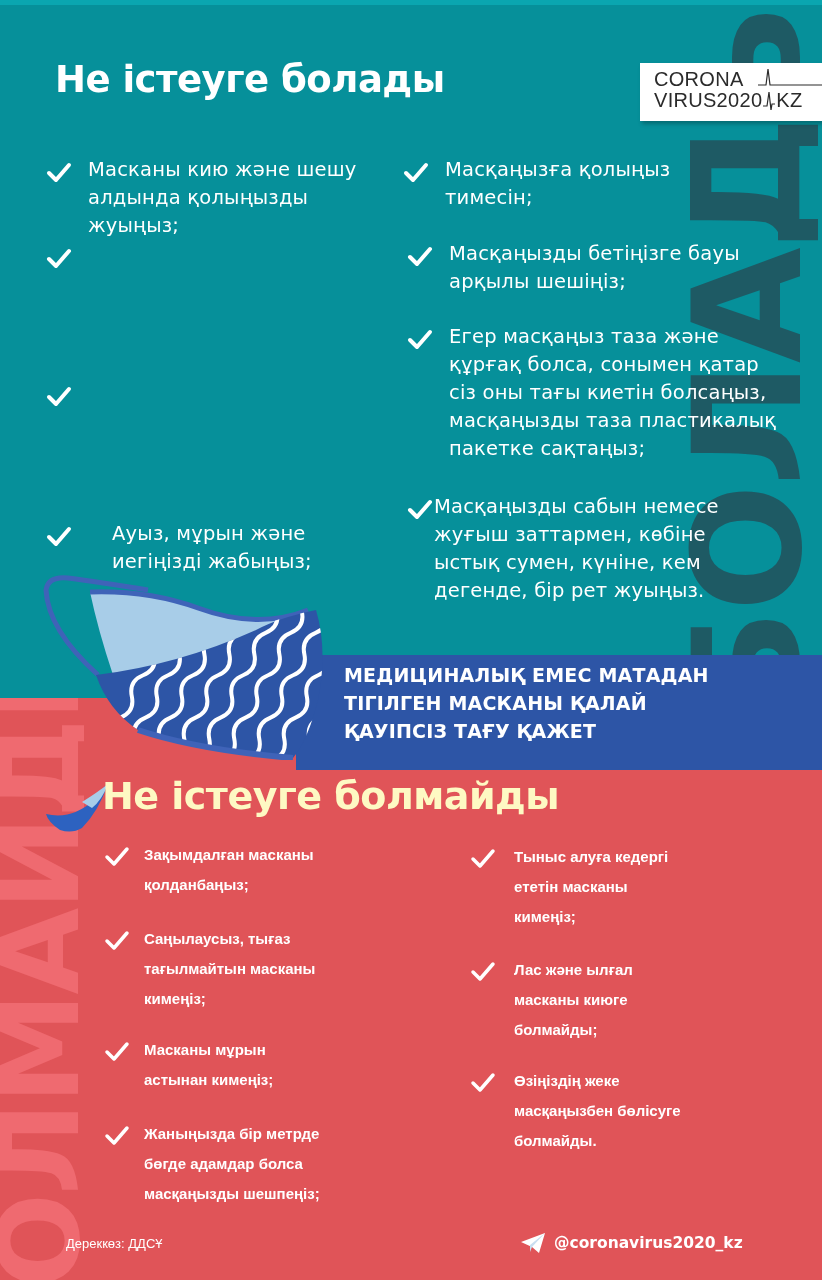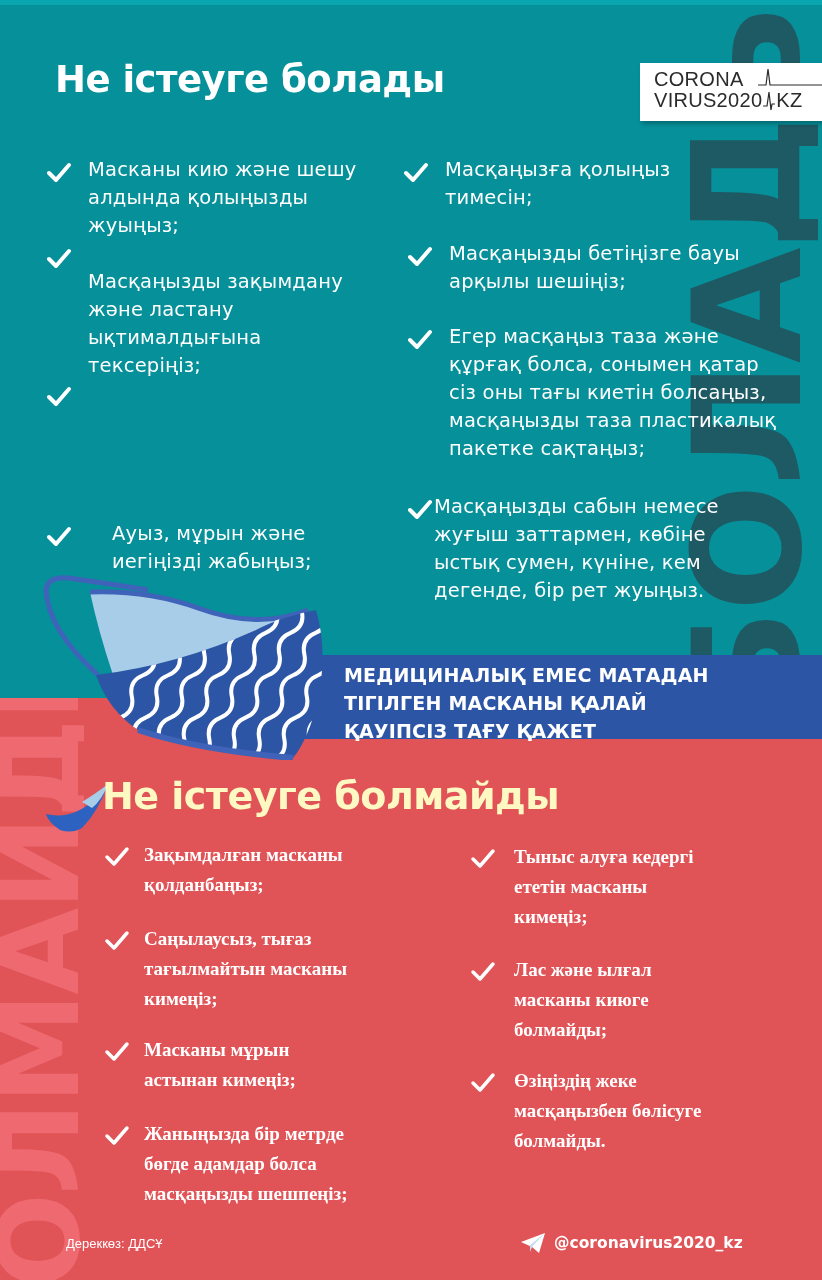--- a/index.html
+++ b/index.html
@@ -46,40 +46,40 @@
     }
     .logo-pulse { position: absolute; left: 118px; top: 4px; }
     .do-item { position: absolute; display: flex; }
     .check { position: absolute; width: 26px; height: 22px; }
     .do-text {
       font-family: "DejaVu Sans", sans-serif; font-size: 19.5px; line-height: 28px;
       color: #ffffff; white-space: pre-line; letter-spacing: 0.2px;
     }
 
     .banner {
-      position: absolute; left: 296px; top: 655px; width: 526px; height: 84px;
+      position: absolute; left: 296px; top: 655px; width: 526px; height: 115px;
       background: #2d55a6;
     }
     .banner-text {
       position: absolute; left: 48px; top: 6px;
       font-family: "DejaVu Sans", sans-serif; font-weight: bold; font-size: 19px; line-height: 28px;
       color: #ffffff; white-space: pre-line; letter-spacing: 0.2px;
     }
 
     .mask-big { position: absolute; left: 28px; top: 570px; width: 300px; height: 190px; }
     .mask-small { position: absolute; left: 42px; top: 782px; width: 68px; height: 52px; }
 
     .title-bottom {
       position: absolute; left: 102px; top: 774px;
       font-family: "DejaVu Sans", sans-serif; font-weight: bold; font-size: 38px; letter-spacing: -0.5px;
       color: #fef9c3;
     }
 
     .dont-text {
-      font-family: Liberation Serif, serif; font-weight: bold; font-size: 19px; line-height: 30px;
+      font-family: Liberation Sans, sans-serif; font-weight: bold; font-size: 15px; line-height: 30px;
       color: #ffffff; white-space: pre-line;
     }
 
     .footer-source {
       position: absolute; left: 66px; top: 1236px;
       font-family: "Liberation Sans", sans-serif; font-size: 13px; color: #ffffff;
     }
     .footer-social {
       position: absolute; left: 520px; top: 1232px; display: flex; align-items: center; gap: 8px; font-weight: bold;
     }
@@ -114,24 +114,20 @@
           <path d="M3 11 L10 18 L23 3" fill="none" stroke="#ffffff" stroke-width="4" stroke-linecap="round" stroke-linejoin="round"></path>
         </svg>
       <div class="do-text" style="margin-left:42px;">Масканы кию және шешу
 алдында қолыңызды
 жуыңыз;</div>
     </div>
     <div class="do-item" style="left:46px; top:242px;">
       <svg class="check" style="left:0;top:6px;" viewBox="0 0 26 22">
           <path d="M3 11 L10 18 L23 3" fill="none" stroke="#ffffff" stroke-width="4" stroke-linecap="round" stroke-linejoin="round"></path>
         </svg>
-      <div class="do-text" style="margin-left:42px; margin-top:26px;">Масқаңызды зақымдану
-және ластану
-ықтималдығына
-тексеріңіз;</div>
     </div>
     <div class="do-item" style="left:46px; top:380px;">
       <svg class="check" style="left:0;top:6px;" viewBox="0 0 26 22">
           <path d="M3 11 L10 18 L23 3" fill="none" stroke="#ffffff" stroke-width="4" stroke-linecap="round" stroke-linejoin="round"></path>
         </svg>
     </div>
     <div class="do-item" style="left:46px; top:520px;">
       <svg class="check" style="left:0;top:6px;" viewBox="0 0 26 22">
           <path d="M3 11 L10 18 L23 3" fill="none" stroke="#ffffff" stroke-width="4" stroke-linecap="round" stroke-linejoin="round"></path>
         </svg>

